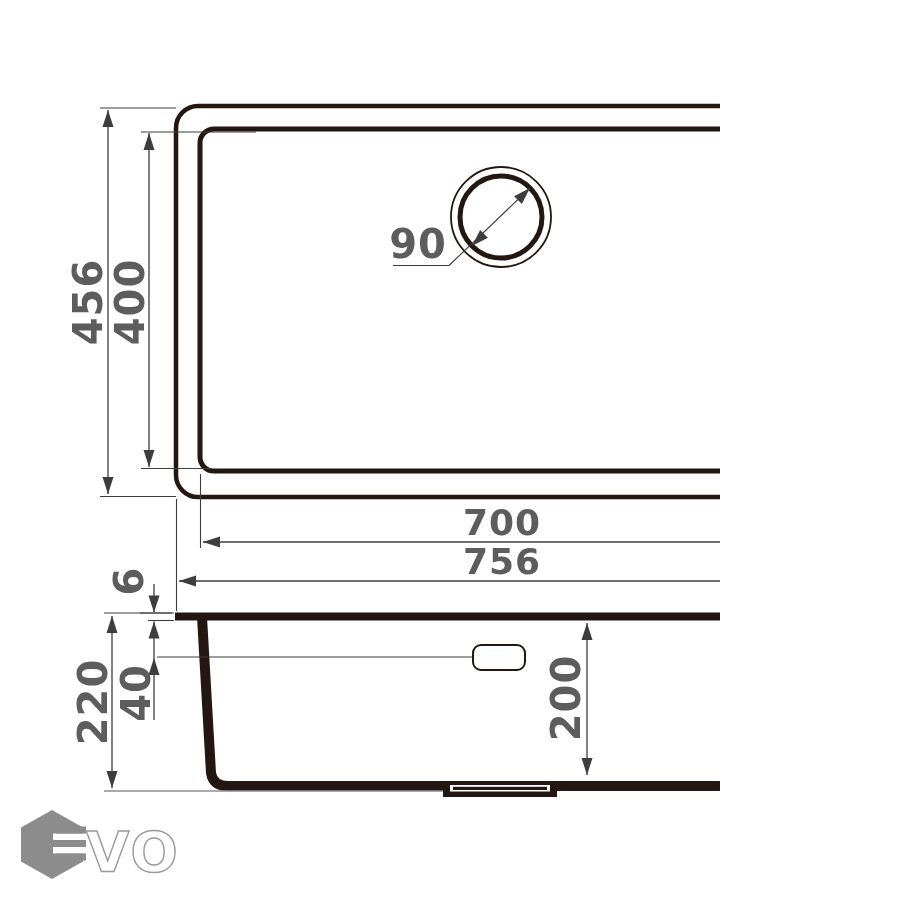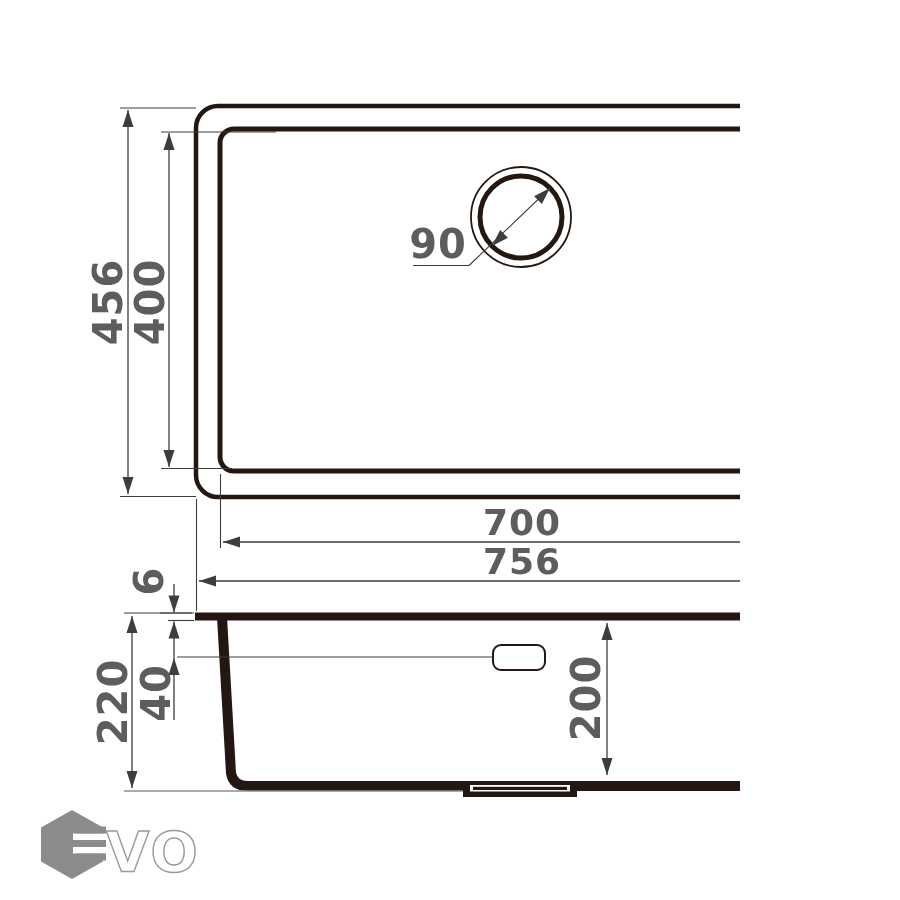--- a/index.html
+++ b/index.html
@@ -5,21 +5,21 @@
 <style>
   :root{
     --outline:#241712;
     --dimension-line:#3d3d3d;
     --dimension-text:#5d5d5d;
     --baseline:#8f8f8f;
     --logo-gray:#8c8c8c;
     --background:#ffffff;
   }
   html,body{margin:0;padding:0;background:var(--background);}
-  .canvas{position:relative;width:720px;height:900px;background:var(--background);overflow:hidden;margin-left:20px;}
+  .canvas{position:relative;width:720px;height:900px;background:var(--background);overflow:hidden;}
   svg{position:absolute;left:0;top:0;}
   .ol{stroke:var(--outline);fill:none;}
   .solid{fill:var(--outline);stroke:none;}
   .dim{stroke:var(--dimension-line);stroke-width:1.3;fill:none;}
   .thin{stroke-width:1.1;}
   .gray{stroke:var(--baseline);stroke-width:1.4;}
   .ah{fill:var(--dimension-line);stroke:none;}
   text{font-family:"DejaVu Sans","Liberation Sans",sans-serif;font-weight:bold;fill:var(--dimension-text);letter-spacing:1px;}
   .t40{font-size:40px;}
   .t36{font-size:36px;}

